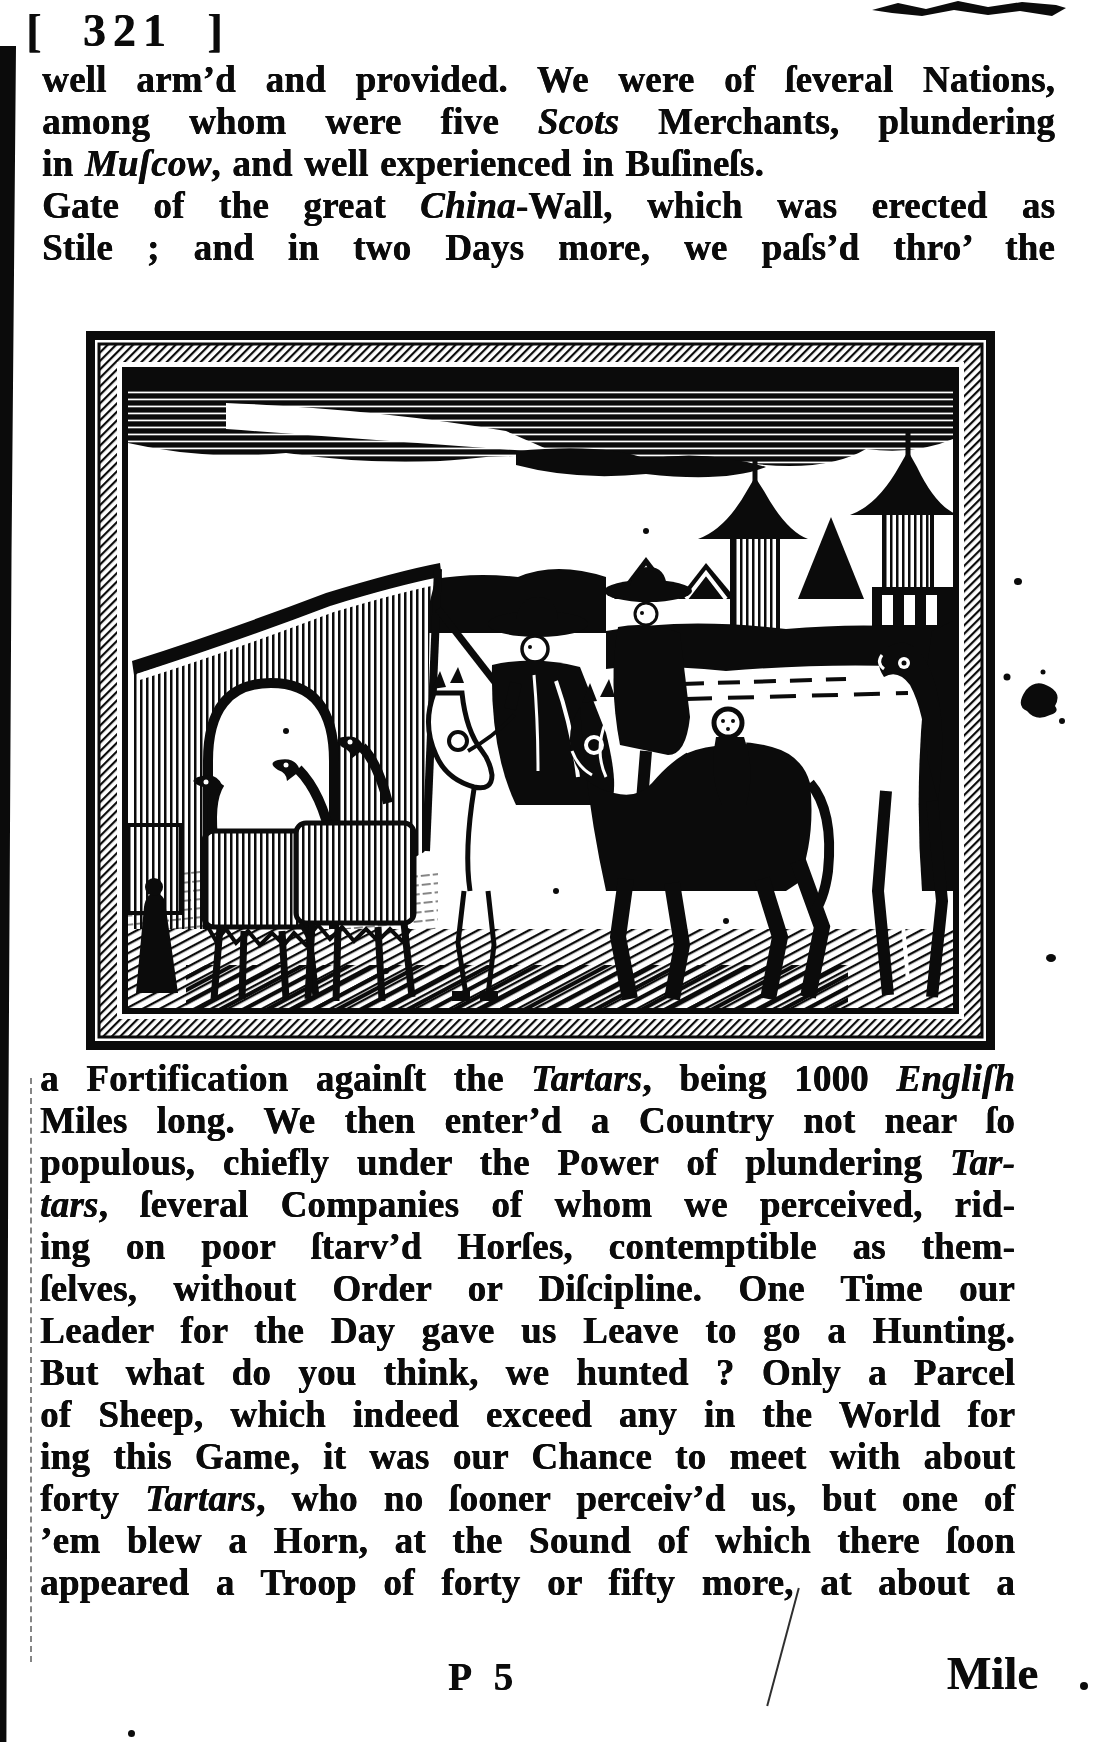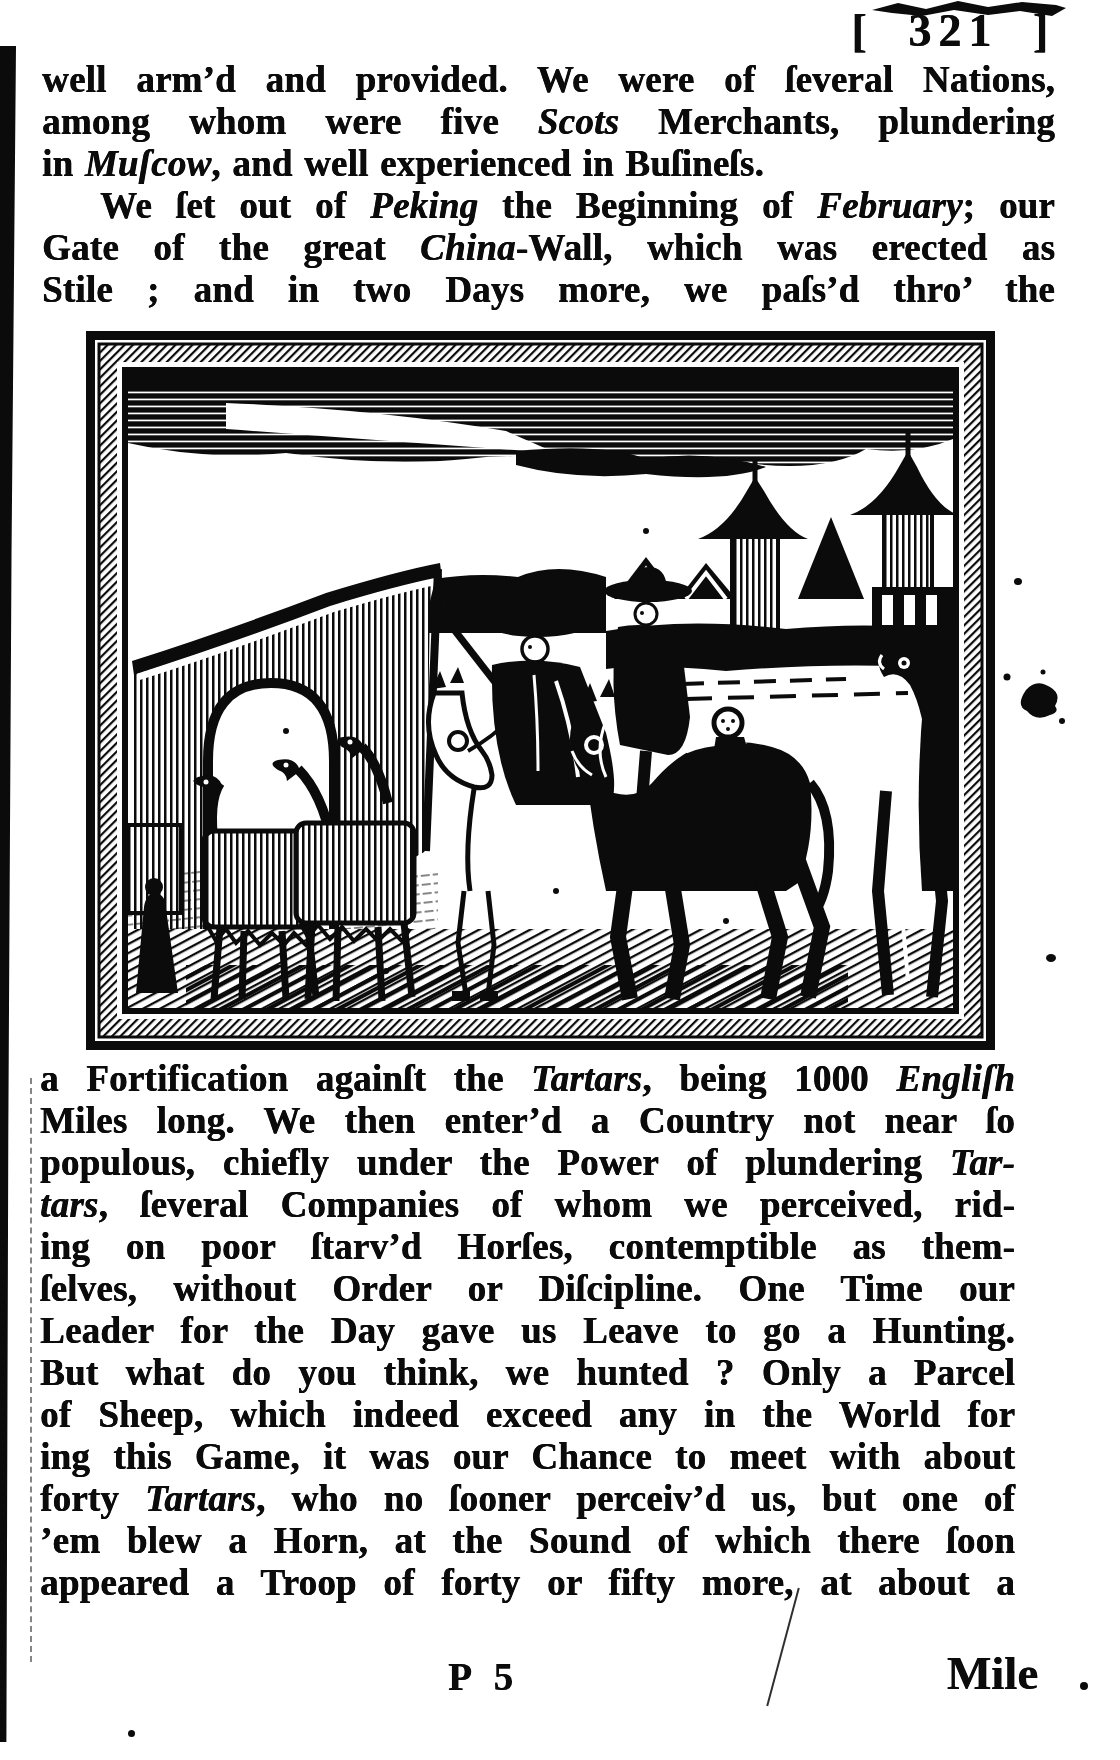--- a/index.html
+++ b/index.html
@@ -1,22 +1,22 @@
 <!DOCTYPE html>
 <html><head>
 <meta charset="utf-8">
 <style>
   html,body{margin:0;padding:0;background:#ffffff;}
   body{width:1120px;height:1760px;position:relative;overflow:hidden;
        font-family:"Liberation Serif",serif;color:#0b0b0b;}
   .page{position:absolute;inset:0;background:#ffffff;}
 
   
-  .pagenum{position:absolute;left:42px;top:4px;width:1013px;height:52px;
-    text-align:right;font-size:46px;font-weight:700;letter-spacing:7px;word-spacing:16px;
+  .pagenum{position:absolute;left:26px;top:4px;width:1013px;height:52px;
+    text-align:left;font-size:46px;font-weight:700;letter-spacing:7px;word-spacing:16px;
     text-shadow:.5px 0 0 currentColor;}
   .tblock{position:absolute;font-size:37px;font-weight:700;letter-spacing:.2px;word-spacing:2px;
     text-shadow:.5px 0 0 currentColor, 0 .3px 0 rgba(0,0,0,.65);}
   .tblock-top{left:42px;top:59px;width:1013px;}
   .tblock-bottom{left:40px;top:1058px;width:975px;}
   .tline{height:42px;line-height:42px;text-align:justify;text-align-last:justify;overflow:visible;}
   .tline.nojust{text-align-last:left;}
   .tline.indent{text-indent:58px;}
   .it{font-style:italic;}
   .sig{position:absolute;left:448px;top:1656px;font-size:39px;font-weight:700;line-height:42px;
@@ -55,21 +55,20 @@
   <div class="ink" style="left:128px;top:1730px;width:7px;height:7px;"></div>
   <div class="scratch"></div>
   <div class="dashline"></div>
 
   <div class="pagenum">[ 321 ]</div>
 
   <div class="tblock tblock-top">
       <div class="tline"><span>well arm’d and provided. We were of ſeveral Nations,</span></div>
       <div class="tline"><span>among whom were five </span><span class="it">Scots</span><span> Merchants, plundering</span></div>
       <div class="tline nojust"><span>in </span><span class="it">Muſcow</span><span>, and well experienced in Buſineſs.</span></div>
-      <div class="tline indent"><span>We ſet out of </span><span class="it">Peking</span><span> the Beginning of </span><span class="it">February</span><span>; our</span></div>
       <div class="tline"><span>Gate of the great </span><span class="it">China</span><span>-Wall, which was erected as</span></div>
       <div class="tline"><span>Stile ; and in two Days more, we paſs’d thro’ the</span></div>
     </div>
 
   <svg class="woodcut" width="909" height="719" viewBox="0 0 909 719">
     <defs>
       <pattern id="hatch45" width="6" height="6" patternUnits="userSpaceOnUse" patternTransform="rotate(45)">
         <rect width="6" height="6" fill="#fff"></rect>
           <rect width="2.2" height="6" fill="#0b0b0b"></rect>
       </pattern>

